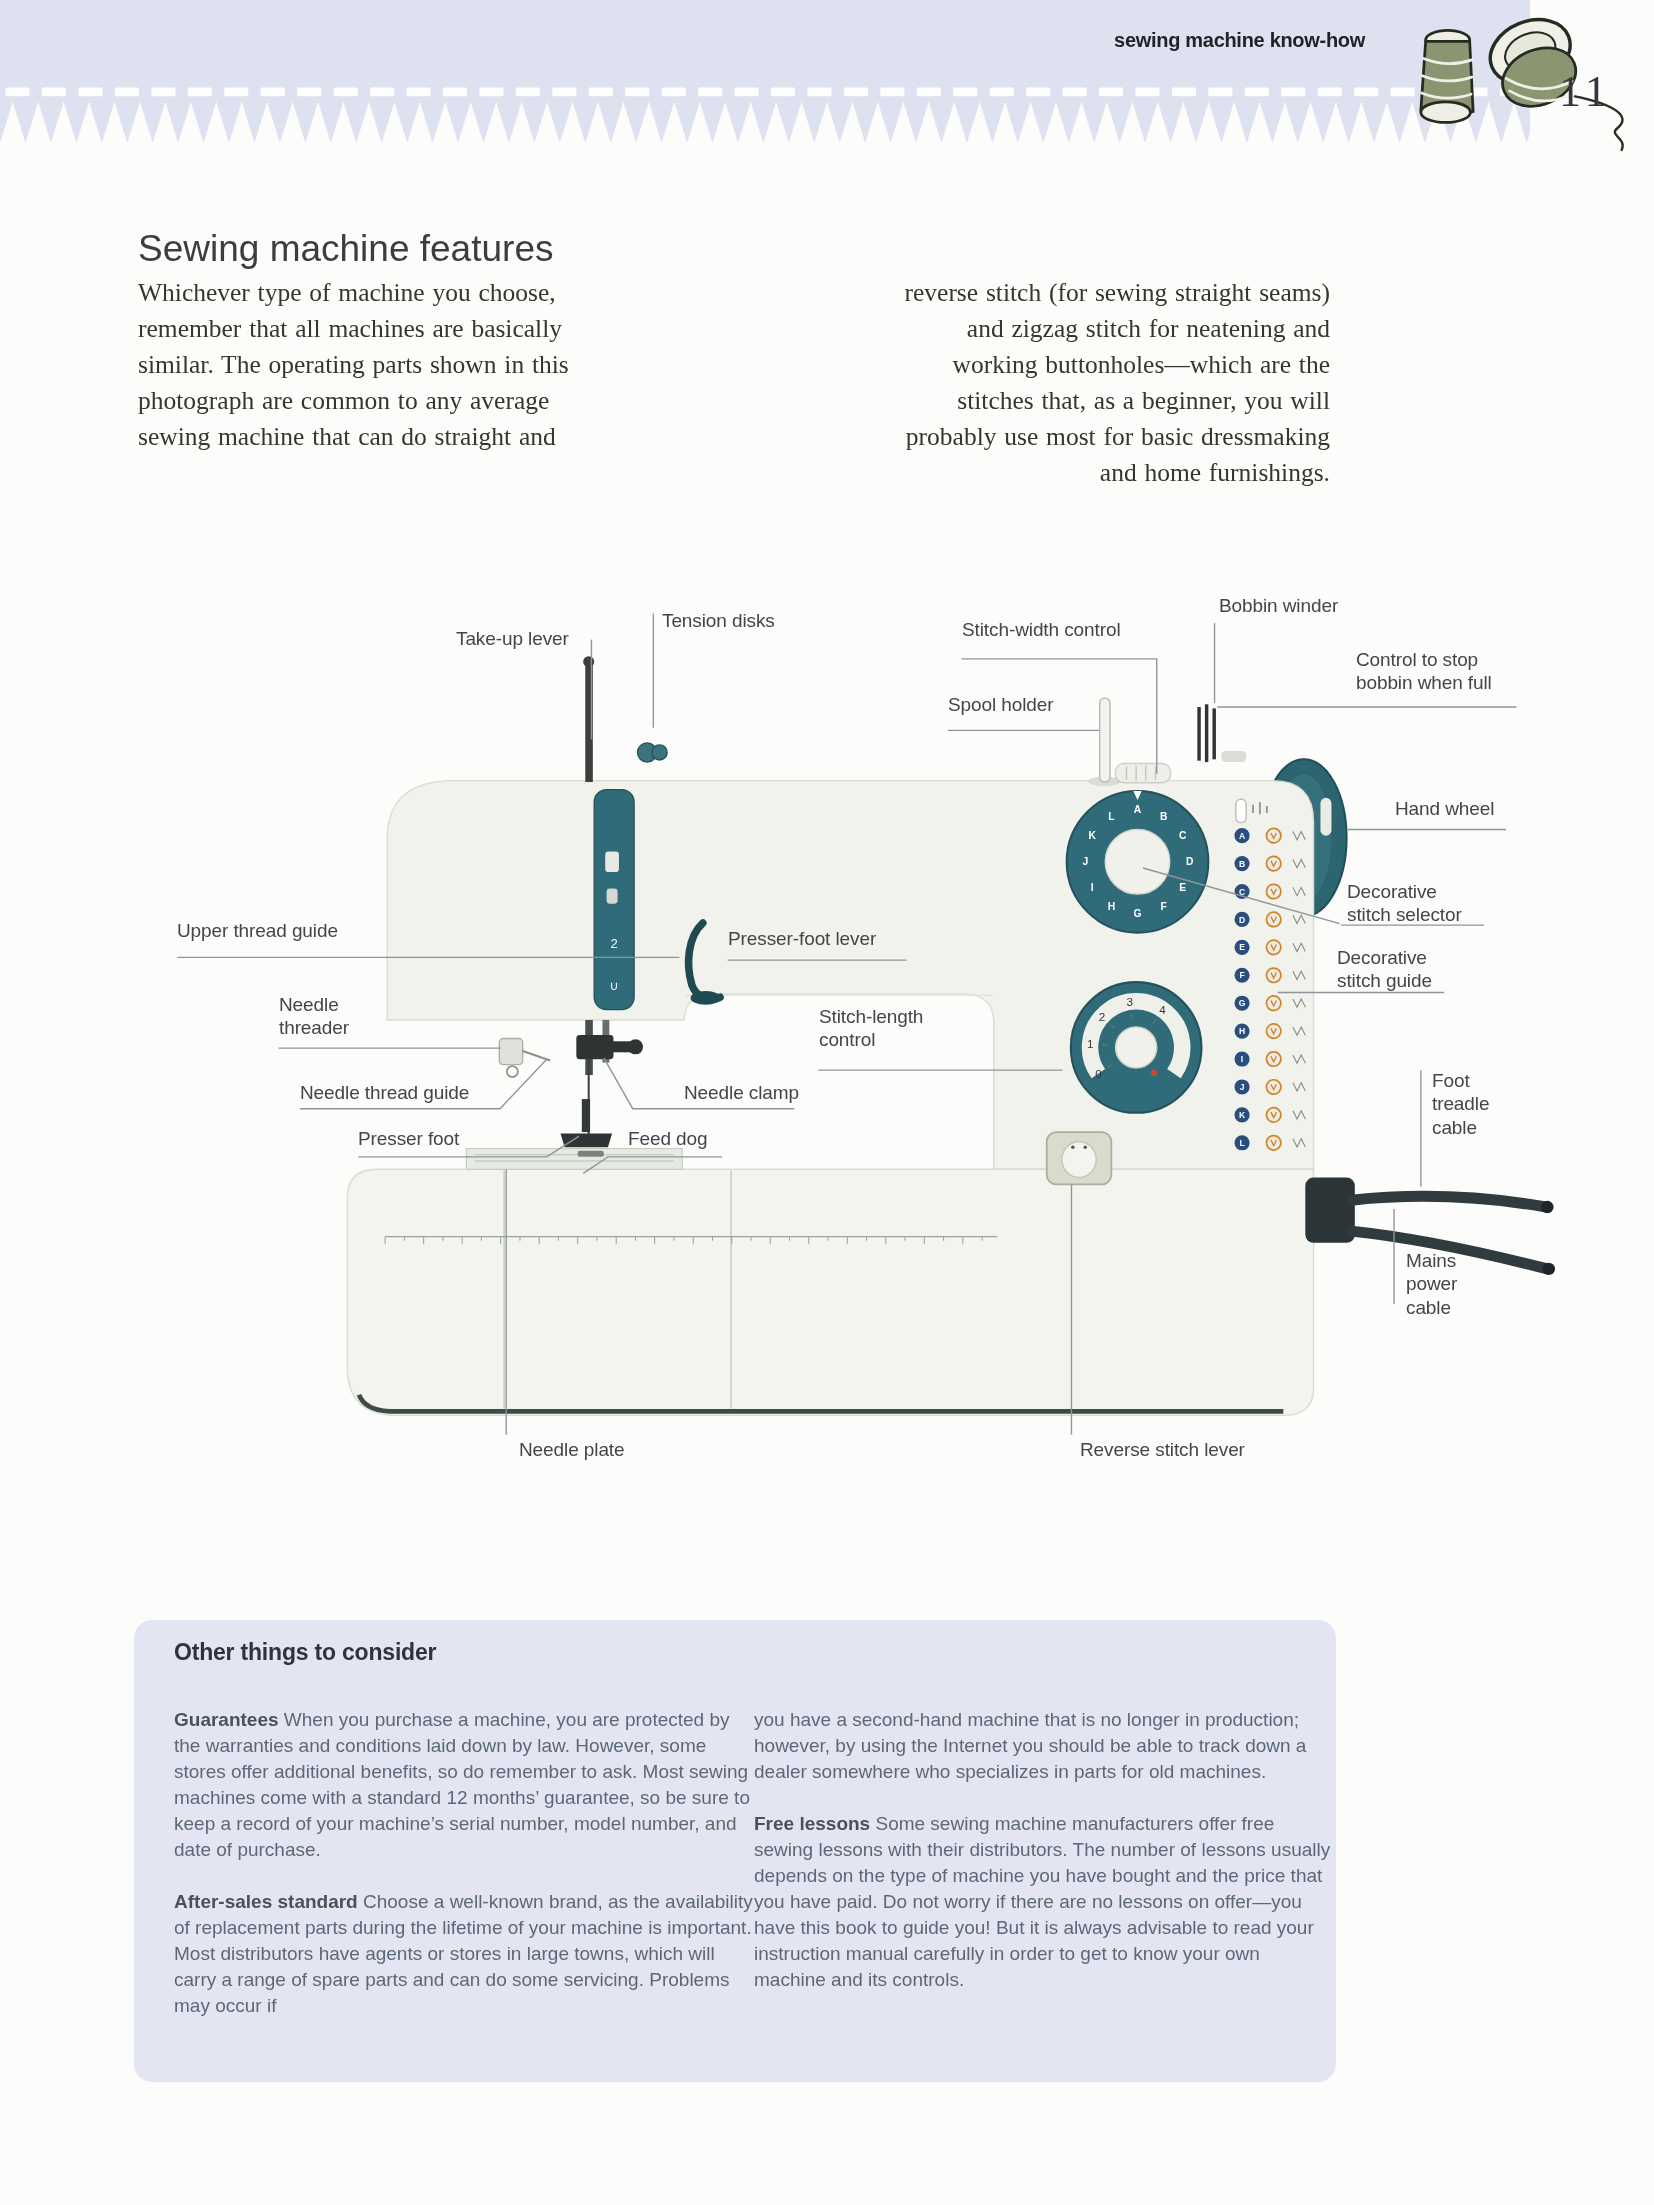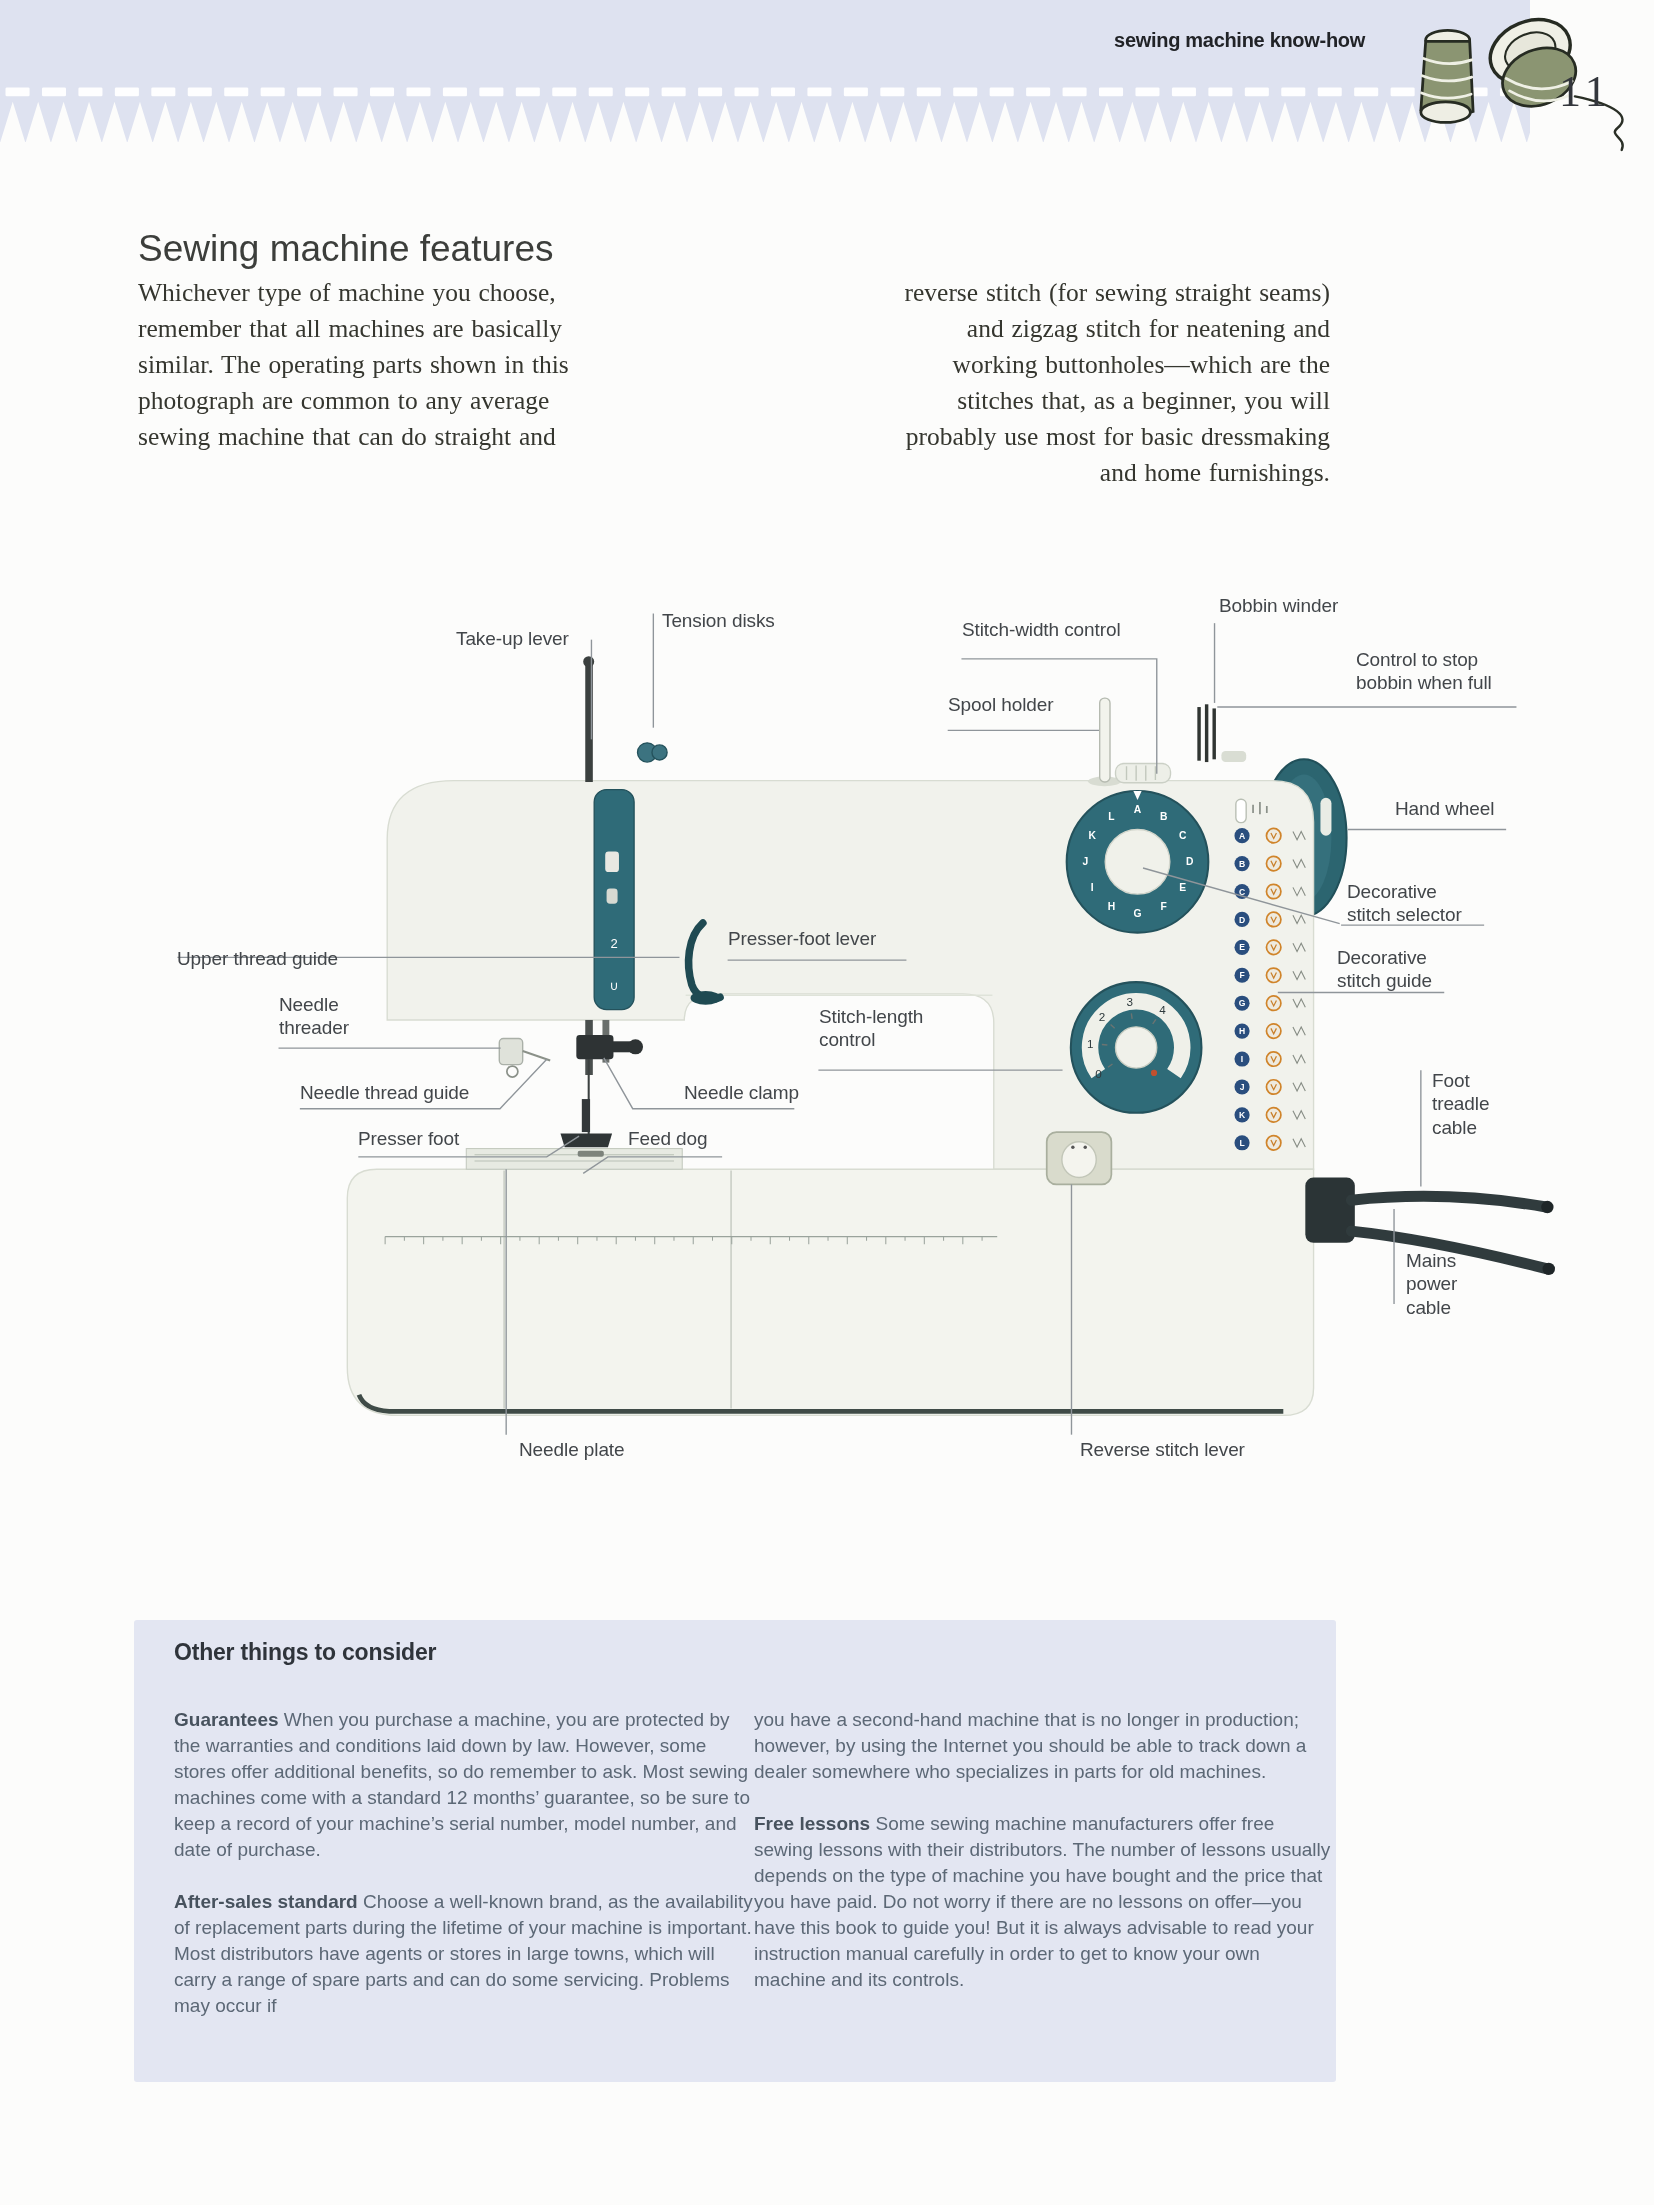--- a/index.html
+++ b/index.html
@@ -10,21 +10,21 @@
   .title{position:absolute;top:29px;left:0;width:1365px;text-align:right;
          font-size:20px;font-weight:bold;color:#212327;letter-spacing:-0.3px;}
   .pagenum{position:absolute;left:1559px;top:66px;font-family:"Liberation Serif",serif;
          font-size:44px;color:#33363c;letter-spacing:5.5px;}
   .intro-h{position:absolute;left:138px;top:228px;font-size:37px;font-weight:400;color:#3c3e3b;margin:0;}
   .serifcol{position:absolute;font-family:"Liberation Serif",serif;font-size:25.5px;line-height:36px;
          color:#35362f;white-space:pre-line;word-spacing:1.4px;}
   .c1{left:138px;top:275px;width:592px;}
   .c2{left:725px;top:275px;width:605px;text-align:right;}
   .lbl{position:absolute;font-size:19px;line-height:23.4px;color:#42464a;white-space:pre-line;letter-spacing:-0.1px;}
-  .ibox{position:absolute;left:134px;top:1620px;width:1202px;height:462px;background:#e3e6f2;border-radius:3px;}
+  .ibox{position:absolute;left:134px;top:1620px;width:1202px;height:462px;background:#e3e6f2;border-radius:18px;}
   .ibox h2{position:absolute;left:40px;top:19px;margin:0;font-size:23px;color:#2f343b;letter-spacing:-0.2px;}
   .bcol{position:absolute;top:87px;font-size:19px;line-height:26px;color:#5c6876;}
   .bcol p{margin:0 0 25.5px 0;}
   .bcol b{color:#47525e;margin-top:8px;}
   .bc1{left:40px;width:581px;}
   .bc2{left:620px;width:581px;}
   svg text{font-family:"Liberation Sans",sans-serif;}
 </style>
 </head>
 <body>
@@ -373,21 +373,21 @@
   <div class="lbl" style="left:1347px;top:880px">Decorative
 stitch selector</div>
   <div class="lbl" style="left:1337px;top:946px">Decorative
 stitch guide</div>
   <div class="lbl" style="left:1432px;top:1069px">Foot
 treadle
 cable</div>
   <div class="lbl" style="left:1406px;top:1249px">Mains
 power
 cable</div>
-  <div class="lbl" style="left:177px;top:947px">Upper thread guide</div>
+  <div class="lbl" style="left:177px;top:919px">Upper thread guide</div>
   <div class="lbl" style="left:728px;top:927px">Presser-foot lever</div>
   <div class="lbl" style="left:279px;top:993px">Needle
 threader</div>
   <div class="lbl" style="left:819px;top:1005px">Stitch-length
 control</div>
   <div class="lbl" style="left:300px;top:1081px">Needle thread guide</div>
   <div class="lbl" style="left:684px;top:1081px">Needle clamp</div>
   <div class="lbl" style="left:358px;top:1127px">Presser foot</div>
   <div class="lbl" style="left:628px;top:1127px">Feed dog</div>
   <div class="lbl" style="left:519px;top:1438px">Needle plate</div>

